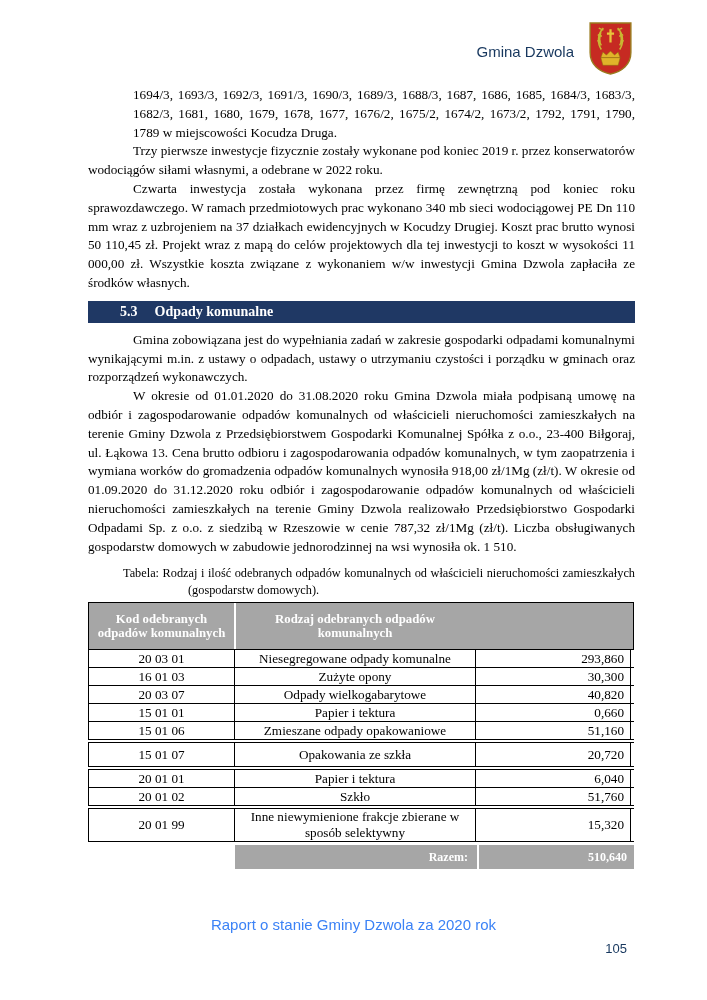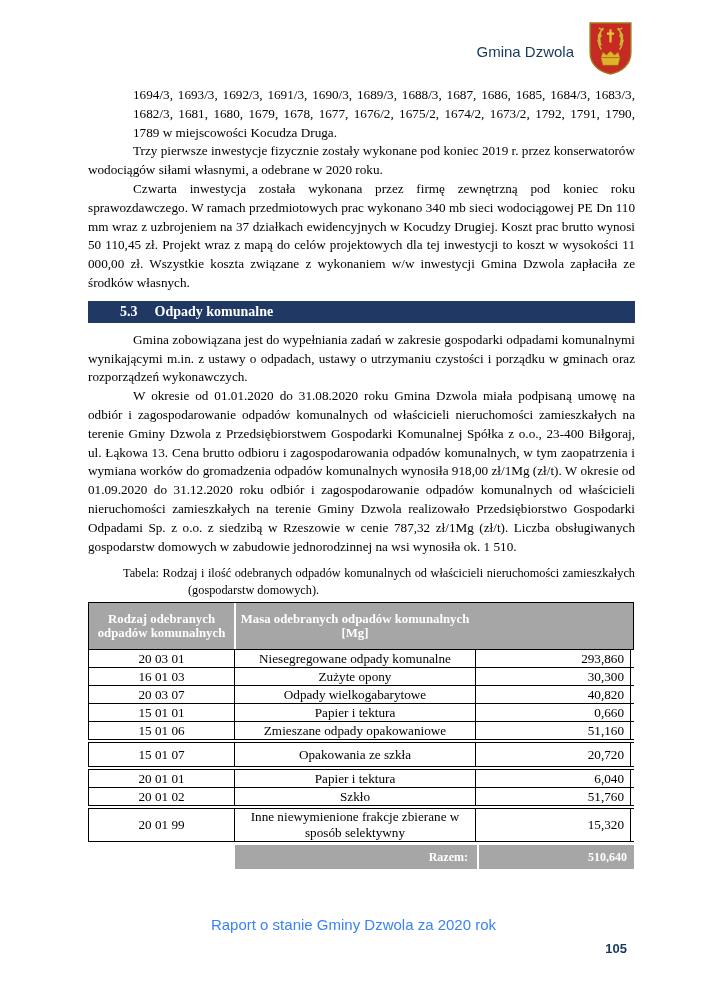--- a/index.html
+++ b/index.html
@@ -73,57 +73,57 @@
 
   
   .footer {
     position:absolute; top:916px; left:0; width:707px; text-align:center;
     font-family:"Liberation Sans","DejaVu Sans",sans-serif;
     font-size:15px; color:#3b82f6;
   }
   .page-num {
     position:absolute; top:941px; right:80px;
     font-family:"Liberation Sans","DejaVu Sans",sans-serif;
-    font-size:13px; color:#17375E;font-weight:bold;
+    font-size:13px; color:#17375E;
   }
 </style>
 </head>
 <body>
 
 <div class="page">
 
   <span class="header-title">Gmina Dzwola</span>
 
   <svg class="coat" viewBox="0 0 44 54" xmlns="http://www.w3.org/2000/svg">
     <path d="M2 2 H42 V31 C42 43 33 50 22 52 C11 50 2 43 2 31 Z" fill="#C62A22" stroke="#9A7B1E" stroke-width="1.4"></path>
     <path d="M13 28 C9 22 9 13 15 7 M13 24 C10.5 20 11 16 12.5 11 M15 9 L10.5 7 M13.5 15 L9.5 13.5 M12.5 20 L9 19.5" stroke="#C8B832" stroke-width="1.5" fill="none"></path>
     <path d="M31 28 C35 22 35 13 29 7 M31 24 C33.5 20 33 16 31.5 11 M29 9 L33.5 7 M30.5 15 L34.5 13.5 M31.5 20 L35 19.5" stroke="#C8B832" stroke-width="1.5" fill="none"></path>
     <path d="M22 8 V21 M18.5 12.5 H25.5" stroke="#E8C53A" stroke-width="2.2"></path>
     <path d="M12.5 36 L14.5 30.5 L18 33.5 L22 29.5 L26 33.5 L29.5 30.5 L31.5 36 Z" fill="#E0B32A" stroke="#8A6A10" stroke-width="0.5"></path>
     <path d="M12.5 36 H31.5 L29.5 43.5 H14.5 Z" fill="#E0B32A" stroke="#8A6A10" stroke-width="0.5"></path>
   </svg>
 
   <div class="content">
     <p class="para block">1694/3, 1693/3, 1692/3, 1691/3, 1690/3, 1689/3, 1688/3, 1687, 1686, 1685, 1684/3, 1683/3, 1682/3, 1681, 1680, 1679, 1678, 1677, 1676/2, 1675/2, 1674/2, 1673/2, 1792, 1791, 1790, 1789 w miejscowości Kocudza Druga.</p>
-    <p class="para indent">Trzy pierwsze inwestycje fizycznie zostały wykonane pod koniec 2019 r. przez konserwatorów wodociągów siłami własnymi, a odebrane w 2020 roku.</p>
+    <p class="para indent">Trzy pierwsze inwestycje fizycznie zostały wykonane pod koniec 2019 r. przez konserwatorów wodociągów siłami własnymi, a odebrane w 2022 roku.</p>
     <p class="para indent">Czwarta inwestycja została wykonana przez firmę zewnętrzną pod koniec roku sprawozdawczego. W ramach przedmiotowych prac wykonano 340 mb sieci wodociągowej PE Dn 110 mm wraz z uzbrojeniem na 37 działkach ewidencyjnych w Kocudzy Drugiej. Koszt prac brutto wynosi 50 110,45 zł. Projekt wraz z mapą do celów projektowych dla tej inwestycji to koszt w wysokości 11 000,00 zł. Wszystkie koszta związane z wykonaniem w/w inwestycji Gmina Dzwola zapłaciła ze środków własnych.</p>
 
     <div class="section-heading">
       <span class="num">5.3</span><span>Odpady komunalne</span>
     </div>
 
     <p class="para indent">Gmina zobowiązana jest do wypełniania zadań w zakresie gospodarki odpadami komunalnymi wynikającymi m.in. z ustawy o odpadach, ustawy o utrzymaniu czystości i porządku w gminach oraz rozporządzeń wykonawczych.</p>
     <p class="para indent">W okresie od 01.01.2020 do 31.08.2020 roku Gmina Dzwola miała podpisaną umowę na odbiór i zagospodarowanie odpadów komunalnych od właścicieli nieruchomości zamieszkałych na terenie Gminy Dzwola z Przedsiębiorstwem Gospodarki Komunalnej Spółka z o.o., 23-400 Biłgoraj, ul. Łąkowa 13. Cena brutto odbioru i zagospodarowania odpadów komunalnych, w tym zaopatrzenia i wymiana worków do gromadzenia odpadów komunalnych wynosiła 918,00 zł/1Mg (zł/t). W okresie od 01.09.2020 do 31.12.2020 roku odbiór i zagospodarowanie odpadów komunalnych od właścicieli nieruchomości zamieszkałych na terenie Gminy Dzwola realizowało Przedsiębiorstwo Gospodarki Odpadami Sp. z o.o. z siedzibą w Rzeszowie w cenie 787,32 zł/1Mg (zł/t). Liczba obsługiwanych gospodarstw domowych w zabudowie jednorodzinnej na wsi wynosiła ok. 1 510.</p>
 
     <p class="caption">Tabela: Rodzaj i ilość odebranych odpadów komunalnych od właścicieli nieruchomości zamieszkałych (gospodarstw domowych).</p>
 
     <div class="tbl">
       <div class="thead">
+        <div class="hc">Kod odebranych odpadów komunalnych</div>
         <div class="hc">Rodzaj odebranych odpadów komunalnych</div>
-        <div class="hc">Masa odebranych odpadów komunalnych [Mg]</div>
       </div>
 
       <div class="trow">
         <div class="tc code">20 03 01</div>
         <div class="tc type">Niesegregowane odpady komunalne</div>
         <div class="tc mass">293,860</div>
       </div>
       <div class="trow">
         <div class="tc code">16 01 03</div>
         <div class="tc type">Zużyte opony</div>

